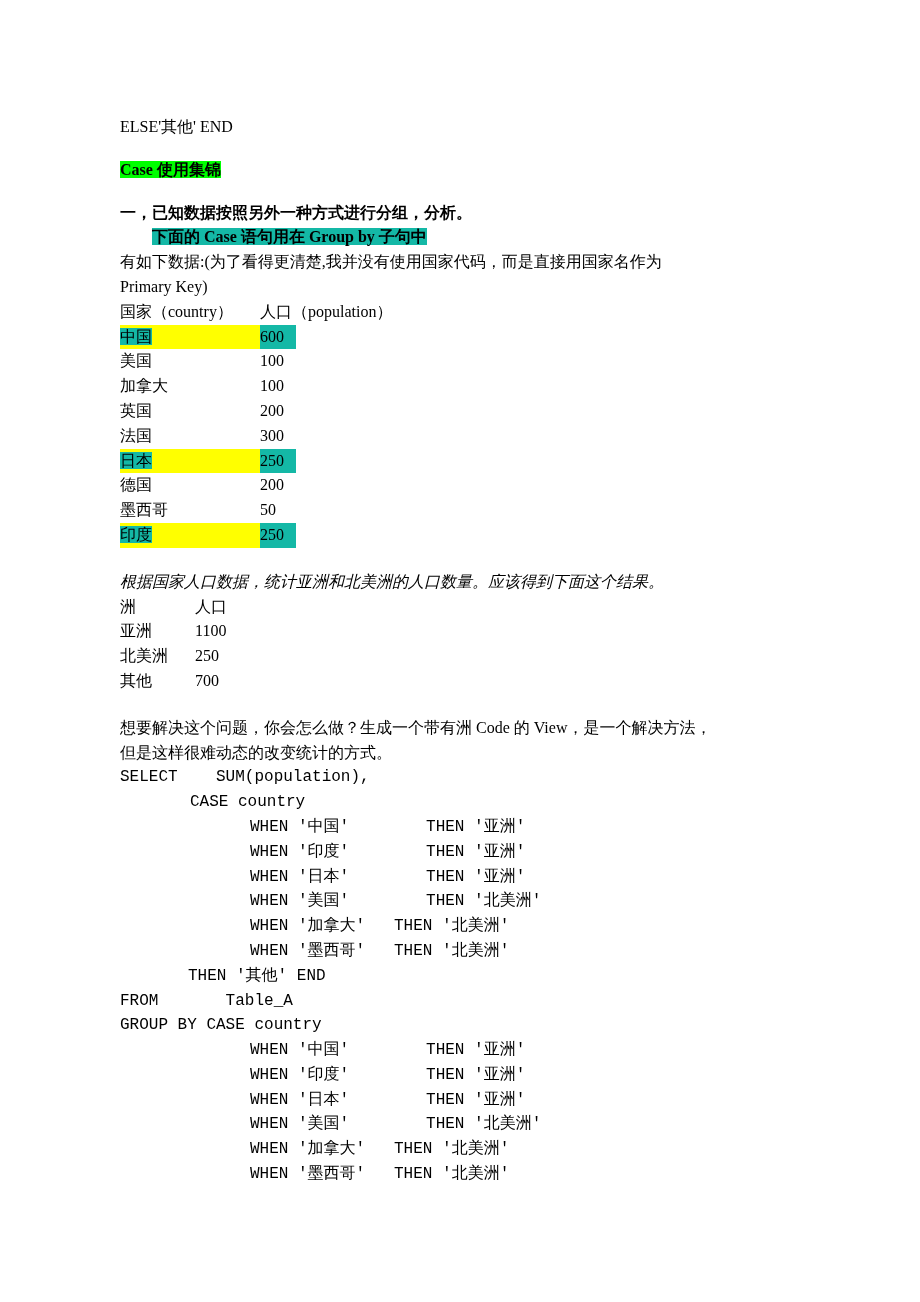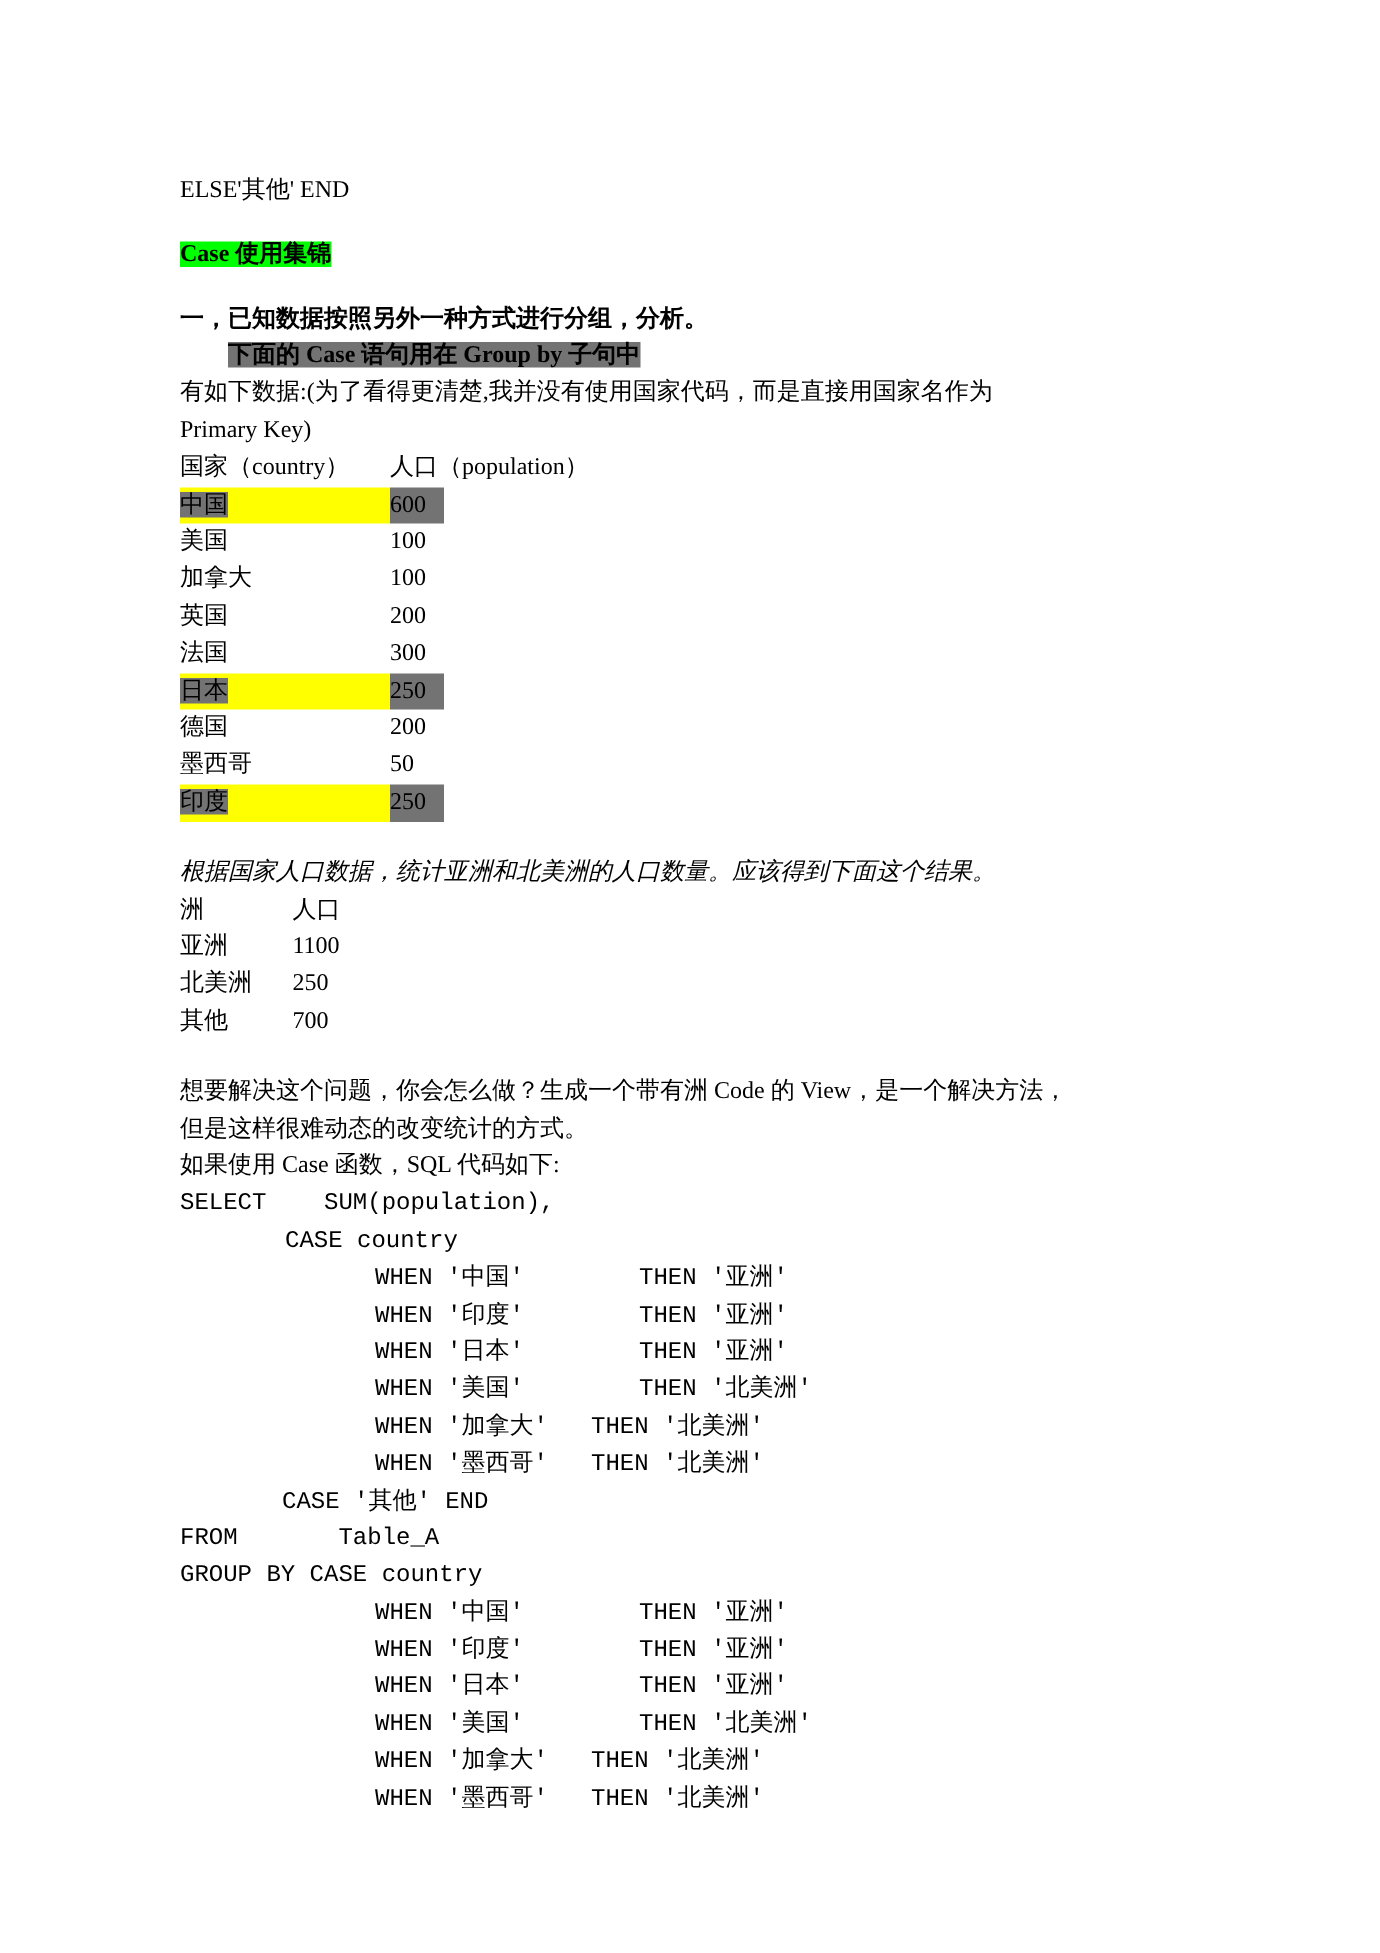--- a/index.html
+++ b/index.html
@@ -11,21 +11,21 @@
     color: #000000;
     line-height: 1.55;
   }
   .page {
     width: 804px;
     min-height: 1302px;
     padding: 115px 90px 80px 120px;
     box-sizing: border-box;
   }
   .hl-yellow {
-    background-color: #737373;
+    background-color: #14b8a6;
   }
   .hl-green {
     background-color: #00ff00;
   }
   .bold {
     font-weight: bold;
   }
   .row {
     display: flex;
   }
@@ -138,32 +138,31 @@
   <div class="row">
       <div class="col-cont">北美洲</div>
       <div>250</div>
     </div>
   <div class="row">
       <div class="col-cont">其他</div>
       <div>700</div>
     </div>
 
   <p class="para" style="margin-top:22px;">想要解决这个问题，你会怎么做？生成一个带有洲 Code 的 View，是一个解决方法，但是这样很难动态的改变统计的方式。</p>
-  <p class="para">如果使用 Case 函数，SQL 代码如下:</p>
 
   <div>
     <div class="sql-line">SELECT    SUM(population),</div>
     <div class="sql-line case-indent">CASE country</div>
     <div class="sql-line when-indent">WHEN '中国'        THEN '亚洲'</div>
     <div class="sql-line when-indent">WHEN '印度'        THEN '亚洲'</div>
     <div class="sql-line when-indent">WHEN '日本'        THEN '亚洲'</div>
     <div class="sql-line when-indent">WHEN '美国'        THEN '北美洲'</div>
     <div class="sql-line when-indent">WHEN '加拿大'   THEN '北美洲'</div>
     <div class="sql-line when-indent">WHEN '墨西哥'   THEN '北美洲'</div>
-    <div class="sql-line else-indent">CASE '其他' END</div>
+    <div class="sql-line else-indent">THEN '其他' END</div>
     <div class="sql-line">FROM       Table_A</div>
     <div class="sql-line">GROUP BY CASE country</div>
     <div class="sql-line when-indent">WHEN '中国'        THEN '亚洲'</div>
     <div class="sql-line when-indent">WHEN '印度'        THEN '亚洲'</div>
     <div class="sql-line when-indent">WHEN '日本'        THEN '亚洲'</div>
     <div class="sql-line when-indent">WHEN '美国'        THEN '北美洲'</div>
     <div class="sql-line when-indent">WHEN '加拿大'   THEN '北美洲'</div>
     <div class="sql-line when-indent">WHEN '墨西哥'   THEN '北美洲'</div>
   </div>
 

